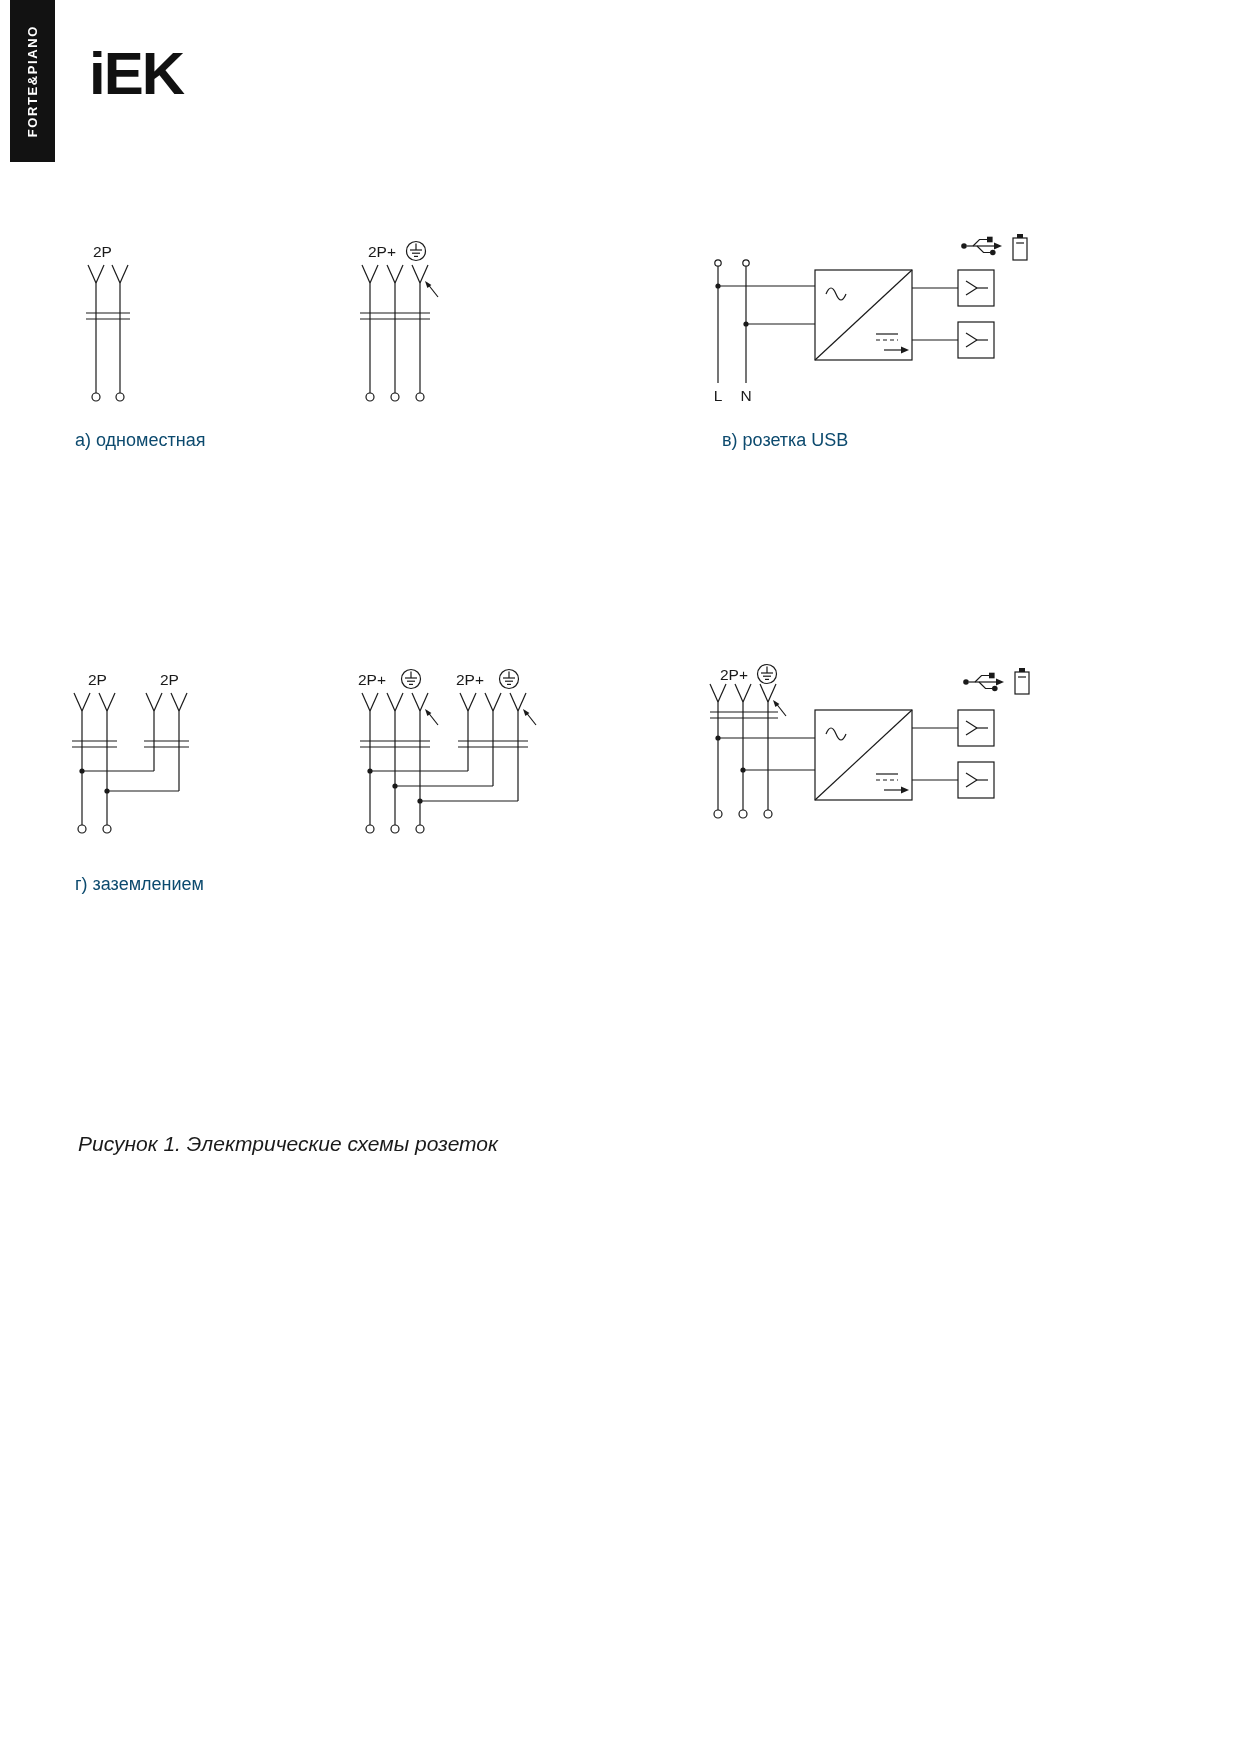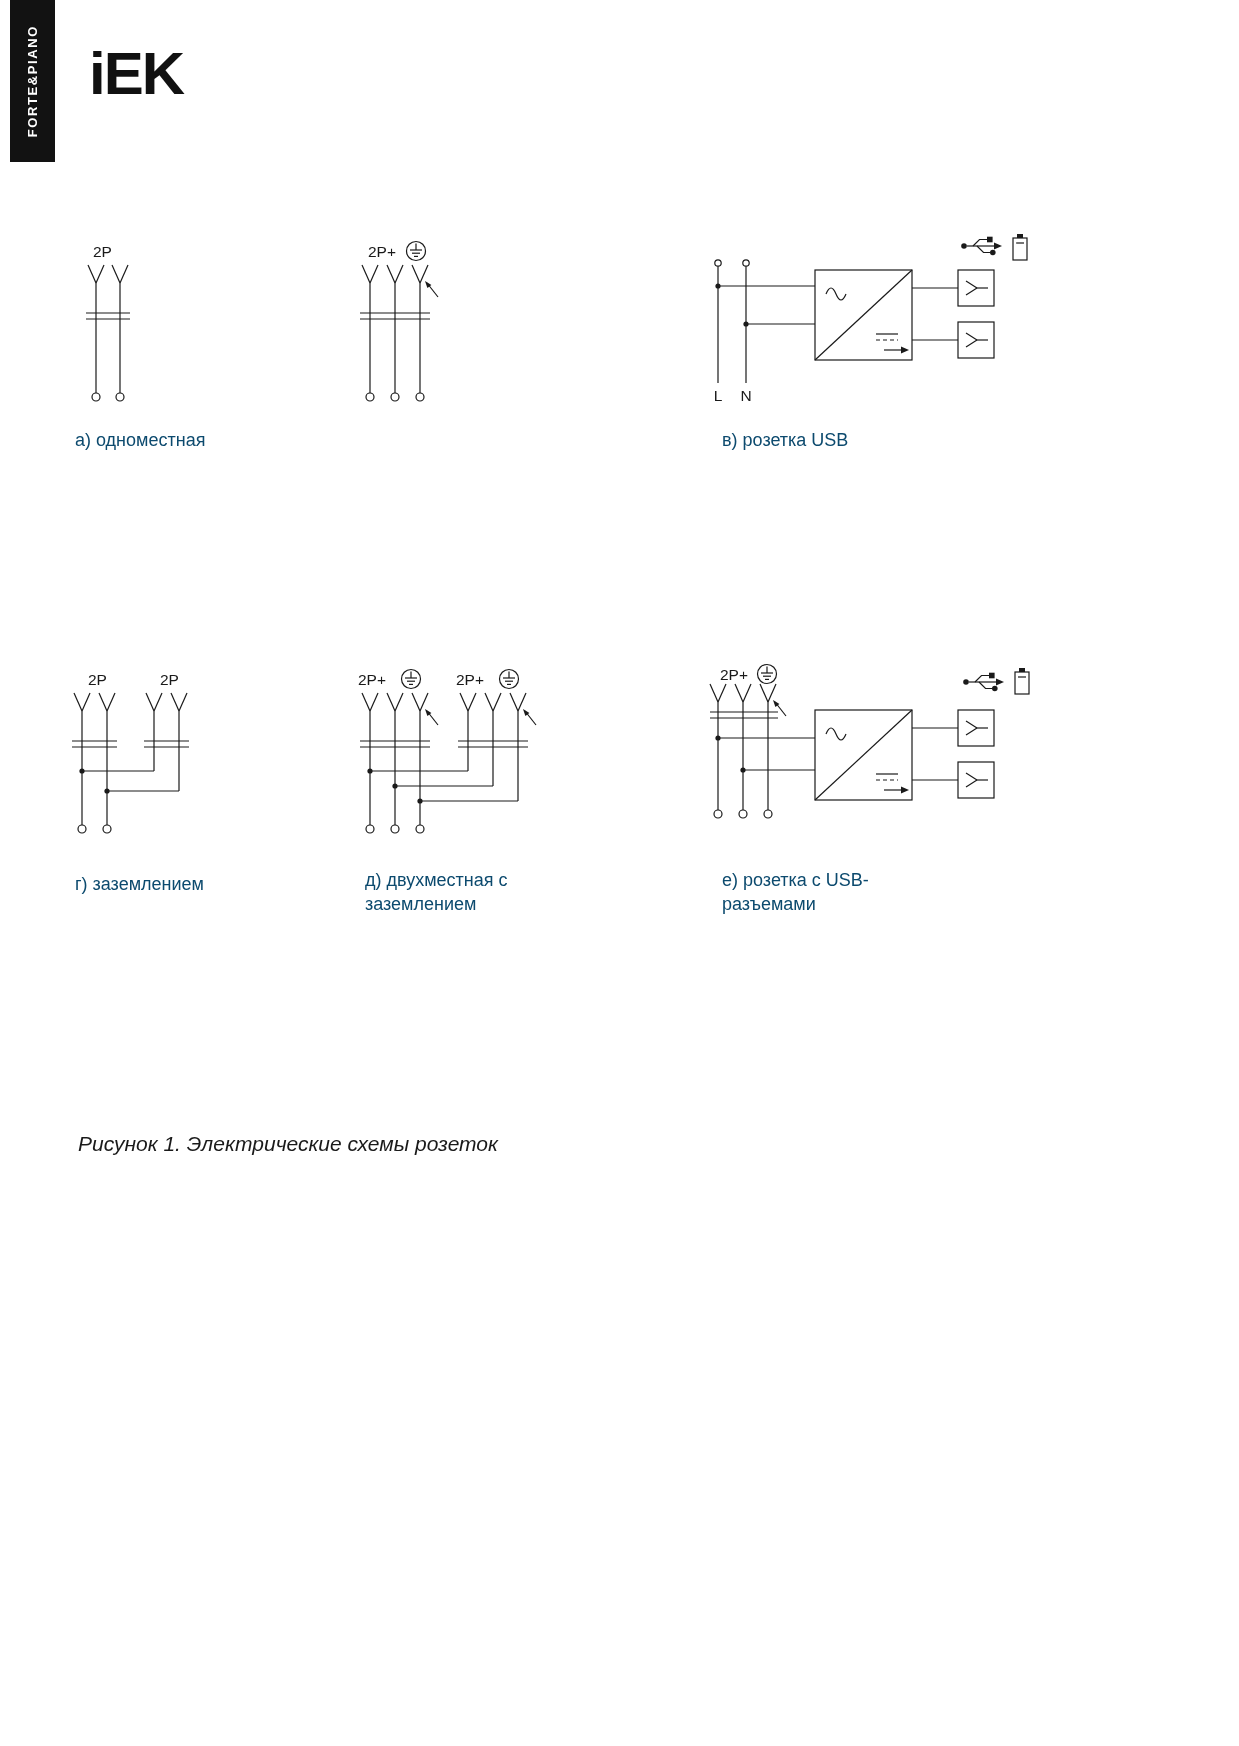--- a/index.html
+++ b/index.html
@@ -362,24 +362,16 @@
 
   <div class="caption" style="left:75px; top:429px; width:270px;">
     <div>а) одноместная</div>
   </div>
   <div class="caption" style="left:722px; top:429px; width:300px;">
     <div>в) розетка USB</div>
   </div>
   <div class="caption" style="left:75px; top:873px; width:270px;">
     <div>г) заземлением</div>
   </div>
-  <div class="caption" style="left:365px; top:869px; width:300px;">
-    <div>д) двухместная с</div>
-    <div>заземлением</div>
-  </div>
-  <div class="caption" style="left:722px; top:869px; width:300px;">
-    <div>е) розетка с USB-</div>
-    <div>разъемами</div>
-  </div>
 
   <div class="figure-caption">Рисунок 1. Электрические схемы розеток</div>
 
 </div>
 
 </body></html>

